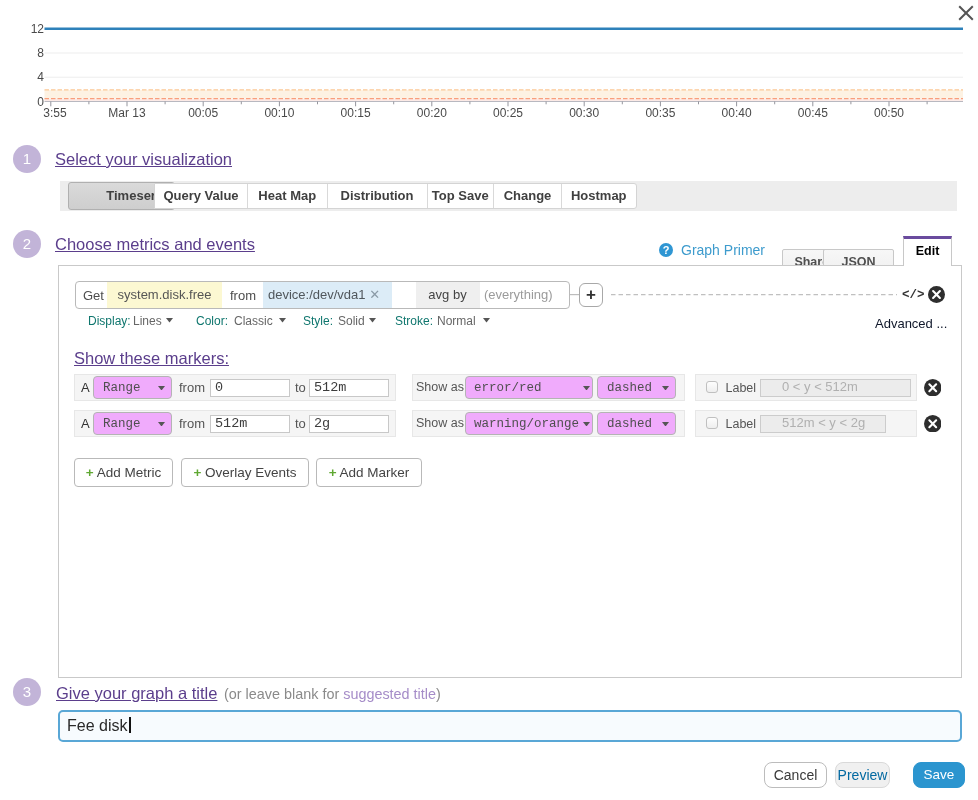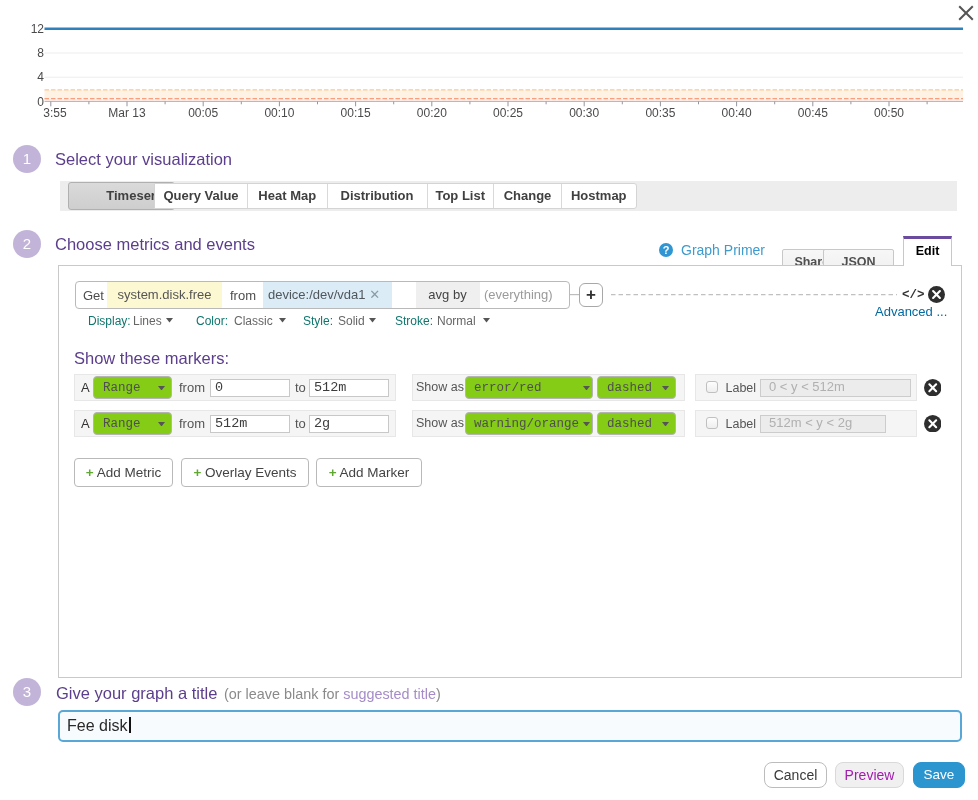--- a/index.html
+++ b/index.html
@@ -1,20 +1,20 @@
 <!DOCTYPE html>
 <html><head><meta charset="utf-8">
 <style>
 * { margin:0; padding:0; box-sizing:border-box; }
 html,body { width:978px; height:800px; background:#fff; font-family:"Liberation Sans",sans-serif; position:relative; overflow:hidden; }
 .abs { position:absolute; }
 .chart { position:absolute; left:0; top:0; font-family:"Liberation Sans",sans-serif; }
 .ncirc { position:absolute; width:28px; height:28px; border-radius:50%; background:#c2b4d8; color:#fff;
   font-size:15px; line-height:28px; text-align:center; }
-.h1 { position:absolute; font-size:16.5px; color:#5b3e8c; white-space:nowrap; }
+.h1 { position:absolute; font-size:16.5px; color:#5b3e8c; white-space:nowrap;text-decoration:underline; }
 .tabstrip { position:absolute; left:60px; top:181px; width:897px; height:30px; background:#ededed; }
 .activetab { position:absolute; left:68px; top:182px; width:107px; height:28px; background:linear-gradient(#dadada,#cecece);
   border:1px solid #b0b0b0; border-radius:3px; font-weight:bold; font-size:13px; color:#404040; text-align:right; line-height:26px; }
 .wtabs { position:absolute; left:154px; top:183px; width:482.5px; height:26px; background:#fff; border:1px solid #d4d4d4;
   border-radius:0 3px 3px 0; display:flex; }
 .wtab { border-right:1px solid #d9d9d9; font-weight:bold; font-size:13px; color:#404040; text-align:center; line-height:24px; }
 .wtab:last-child { border-right:none; }
 .gp { position:absolute; left:681px; top:242px; font-size:14px; color:#3d9bcd; }
 .qicon { position:absolute; left:659px; top:243px; width:14px; height:14px; border-radius:50%; background:#2f96d3; color:#fff;
   font-size:11px; font-weight:bold; text-align:center; line-height:14px; }
@@ -27,25 +27,25 @@
 .qbox { position:absolute; left:75px; top:281px; width:495px; height:28px; border:1px solid #b9b9b9; border-radius:4px; background:#fff; }
 .qtext { position:absolute; font-size:13px; color:#4d4d4d; top:288px; }
 .chip { position:absolute; top:282px; height:26px; font-size:13px; line-height:26px; }
 .mono13 { font-family:"Liberation Mono",monospace; font-size:12.5px; color:#4f4f4f; }
 .plusbtn { position:absolute; left:579px; top:283px; width:24px; height:24px; border:1px solid #a8a8a8; border-radius:6px;
   background:#fff; font-weight:bold; font-size:17px; color:#333; text-align:center; line-height:21px; }
 .disp { position:absolute; top:314px; font-size:12px; }
 .dl { color:#0f766e; } .dv { color:#666; }
 .seg { position:absolute; height:27px; background:#f5f5f5; border:1px solid #e7e7e7; }
 .rlab { position:absolute; font-size:13px; color:#555; white-space:nowrap; }
-.sel { position:absolute; background:#84cc16; border:1px solid #b4b4b4; border-radius:4px; }
+.sel { position:absolute; background:#f0abfc; border:1px solid #b4b4b4; border-radius:4px; }
 .sel span { position:absolute; left:9px; top:50%; transform:translateY(-50%); white-space:nowrap; }
 .inp { position:absolute; background:#fff; border:1px solid #c8c8c8; font-family:"Liberation Mono",monospace;
   font-size:13.5px; color:#3d3d3d; padding-left:4px; line-height:16px; }
-.dinp { position:absolute; background:#ececec; border:1px solid #cccccc; font-size:13px; color:#b0b0b0; padding-left:8px; line-height:14px; }
+.dinp { position:absolute; background:#ececec; border:1px solid #cccccc; font-size:13px; color:#b0b0b0; padding-left:21px; line-height:14px; }
 .cbx { position:absolute; width:12px; height:12px; border:1px solid #c0c0c0; border-radius:3px; background:linear-gradient(#fdfdfd,#eee); }
 .addbtn { position:absolute; height:29px; border:1px solid #b9b9b9; border-radius:4px; background:#fff;
   font-size:13.5px; color:#444; text-align:center; line-height:27px; }
 .plus { color:#5fa832; font-weight:bold; }
 .h3it { position:absolute; font-size:14.4px; color:#8a8a8a; white-space:nowrap; }
 .titlein { position:absolute; left:58px; top:710px; width:903.5px; height:32px; border:2px solid #59a7d6; border-radius:5px;
   background:#f7fbfe; }
 .btn { position:absolute; top:762px; height:26px; font-size:14px; text-align:center; line-height:24px; border-radius:8px; }
 </style></head>
 <body>
@@ -104,21 +104,21 @@
   </svg>
 
 <div class="ncirc" style="left:13px;top:145px">1</div>
 <div class="h1" style="left:55px;top:150px">Select your visualization</div>
 <div class="tabstrip"></div>
 <div class="activetab">Timeseries</div>
 <div class="wtabs">
 <div class="wtab" style="width:93px">Query Value</div>
 <div class="wtab" style="width:79.5px">Heat Map</div>
 <div class="wtab" style="width:100px">Distribution</div>
-<div class="wtab" style="width:66.5px">Top List</div>
+<div class="wtab" style="width:66.5px">Top Save</div>
 <div class="wtab" style="width:68px">Change</div>
 <div class="wtab" style="width:73.5px">Hostmap</div>
 </div>
 
 <div class="ncirc" style="left:13px;top:230px">2</div>
 <div class="h1" style="left:55px;top:235px">Choose metrics and events</div>
 <div class="qicon">?</div>
 <div class="gp">Graph Primer</div>
 <div class="toptab" style="left:782px;width:59.5px;line-height:25px">Share</div>
 <div class="toptab" style="left:823px;width:71px;line-height:25px">JSON</div>
@@ -157,21 +157,21 @@
 <div class="disp dl" style="left:303px">Style:</div>
 <div class="disp dv" style="left:338px">Solid</div>
 <svg class="abs" style="left:368.5px;top:318.0px" width="7" height="4.5">
     <path d="M0 0 L7 0 L3.5 4.5 Z" fill="#555"></path>
   </svg>
 <div class="disp dl" style="left:395px">Stroke:</div>
 <div class="disp dv" style="left:437px">Normal</div>
 <svg class="abs" style="left:482.5px;top:318.0px" width="7" height="4.5">
     <path d="M0 0 L7 0 L3.5 4.5 Z" fill="#555"></path>
   </svg>
-<div class="abs" style="left:875px;top:304px;font-size:13px;color:#0369a1">Advanced ...</div>
+<div class="abs" style="left:875px;top:316px;font-size:13px;color:#0f172a">Advanced ...</div>
 
 <div class="h1" style="left:74px;top:349px">Show these markers:</div>
 <div class="seg" style="left:74px;top:374px;width:322px"></div>
 <div class="seg" style="left:412px;top:374px;width:273px"></div>
 <div class="seg" style="left:695px;top:374px;width:222px"></div>
 <div class="rlab" style="left:81px;top:379.5px;color:#333">A</div>
 <div class="sel" style="left:93px;top:376.0px;width:79px;height:23px">
     <span class="mono13">Range</span>
   </div>
 <svg class="abs" style="left:157.5px;top:385.5px" width="7" height="4.5">
@@ -240,13 +240,13 @@
 <div class="addbtn" style="left:316px;top:458px;width:106px"><span class="plus">+</span> Add Marker</div>
 
 <div class="ncirc" style="left:13px;top:678px">3</div>
 <div class="h1" style="left:56px;top:684px">Give your graph a title</div>
 <div class="h3it" style="left:224px;top:686px">(or leave blank for <span style="color:#a58cc8">suggested title</span>)</div>
 <div class="titlein"></div>
 <div class="abs" style="left:67px;top:717px;font-size:16px;color:#2a2a2a">Fee disk</div>
 <div class="abs" style="left:129px;top:717px;width:1.6px;height:16px;background:#111"></div>
 
 <div class="btn" style="left:764px;width:63px;background:#fff;border:1px solid #bcbcbc;color:#3a3a3a">Cancel</div>
-<div class="btn" style="left:835px;width:69px;background:#f0f0f0;border:1px solid #d9d9d9;color:#a21caf">Preview</div>
+<div class="btn" style="left:835px;width:55px;background:#f0f0f0;border:1px solid #d9d9d9;color:#0369a1">Preview</div>
 <div class="btn" style="left:913px;width:52px;background:#2b95cf;border:1px solid #2b95cf;color:#fff;font-weight:normal;font-size:13.5px">Save</div>
 </body></html>

